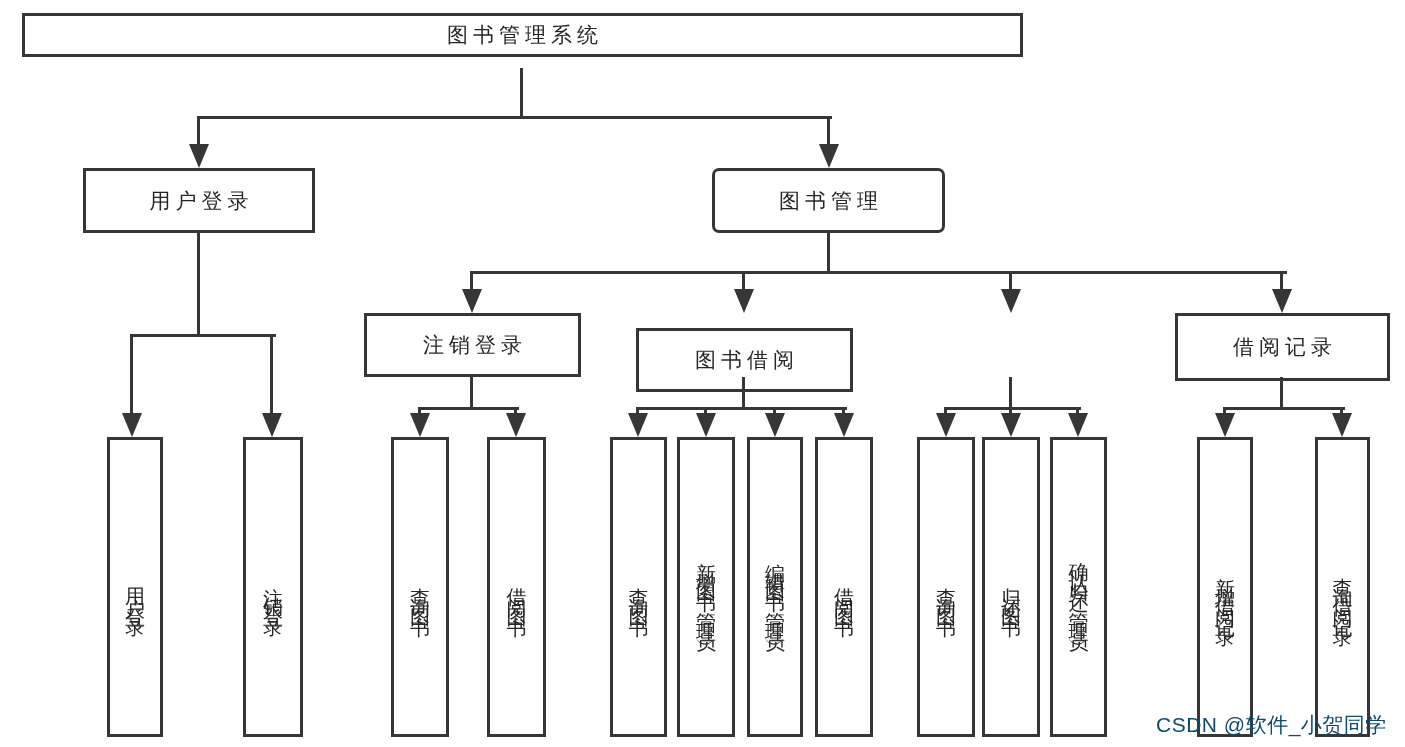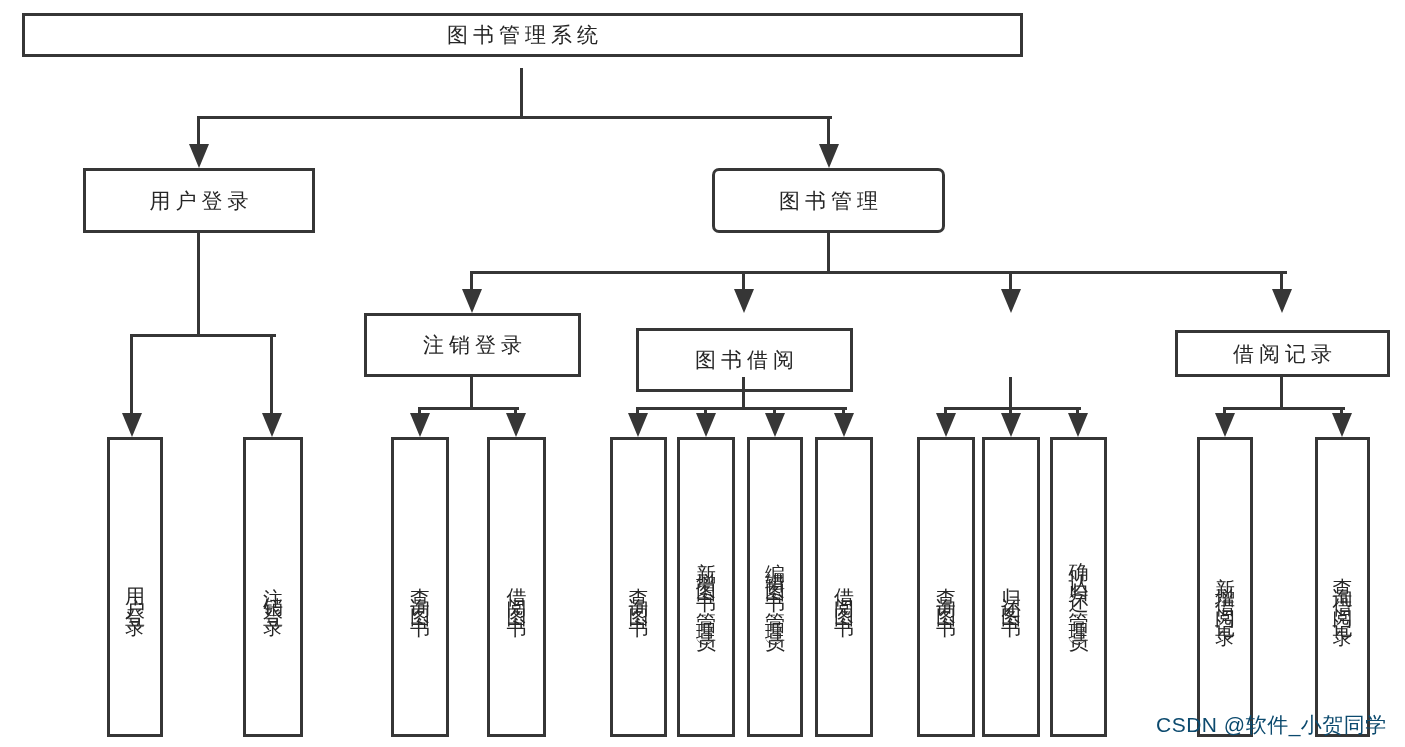--- a/index.html
+++ b/index.html
@@ -69,21 +69,21 @@
   <div class="arr" style="left:1001px;top:289px;"></div>
   <div class="vl" style="left:1280px;top:271px;height:21px;"></div>
   <div class="arr" style="left:1272px;top:289px;"></div>
 
   <div class="box" style="left:364px;top:313px;width:217px;height:64px;">
     <span class="hlabel">注销登录</span>
   </div>
   <div class="box" style="left:636px;top:328px;width:217px;height:64px;">
     <span class="hlabel">图书借阅</span>
   </div>
-  <div class="box" style="left:1175px;top:313px;width:215px;height:47px;margin-top:17px;">
+  <div class="box" style="left:1175px;top:313px;width:215px;height:68px;">
     <span class="hlabel">借阅记录</span>
   </div>
 
   <div class="vl" style="left:470px;top:377px;height:33px;"></div>
   <div class="hl" style="left:418px;top:407px;width:101px;"></div>
   <div class="vl" style="left:418px;top:407px;height:11px;"></div>
   <div class="arr" style="left:410px;top:413px;"></div>
   <div class="vl" style="left:514px;top:407px;height:11px;"></div>
   <div class="arr" style="left:506px;top:413px;"></div>
 

